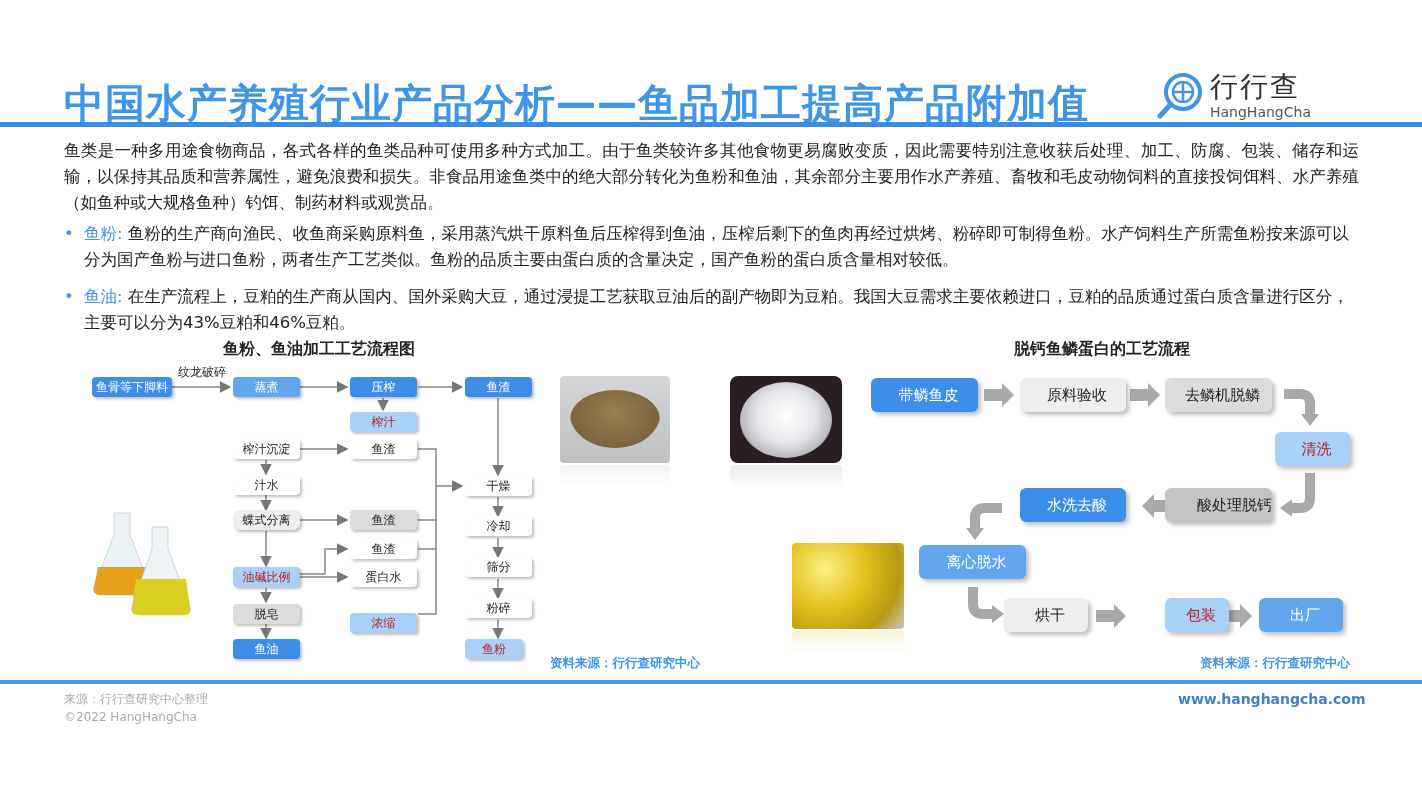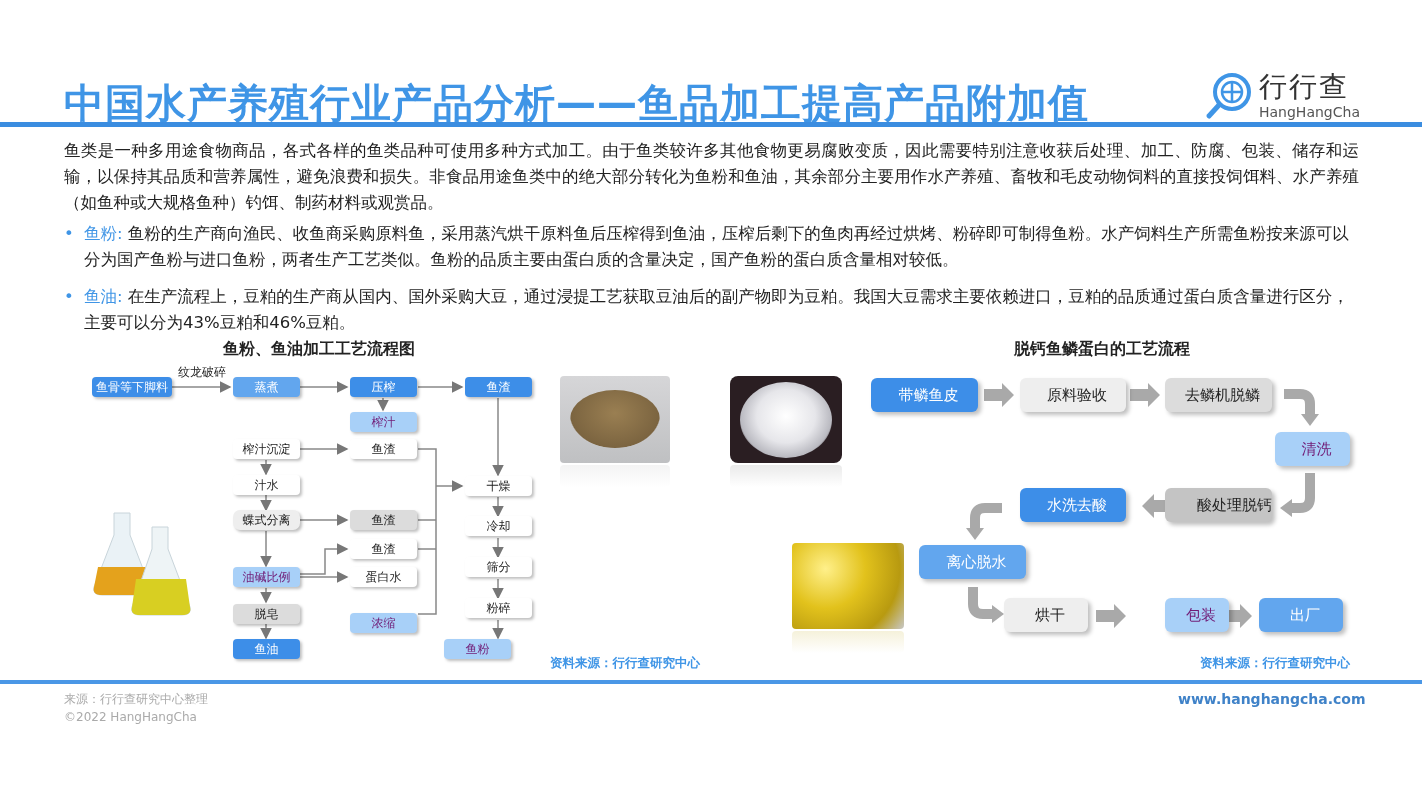--- a/index.html
+++ b/index.html
@@ -6,21 +6,21 @@
   html, body { width: 1422px; height: 800px; background: #ffffff; overflow: hidden; }
   body { position: relative; font-family: "DejaVu Sans", "Liberation Sans", sans-serif; color: #222; }
 
   .title {
     position: absolute; left: 64px; top: 76px;
     font-size: 40px; font-weight: bold; color: #3f95e6; letter-spacing: 1px;
     white-space: nowrap;
   }
   .header-line { position: absolute; left: 0; top: 122px; width: 1422px; height: 5px; background: #3b8de0; }
 
-  .logo { position: absolute; left: 1205px; top: 68px; width: 160px; height: 56px; text-align: center; }
+  .logo { position: absolute; left: 1156px; top: 68px; width: 160px; height: 56px; text-align: center; }
   .logo-icon { position: absolute; left: 0; top: 2px; width: 50px; height: 50px; }
   .logo-cn { position: absolute; left: 54px; top: 0px; font-size: 28px; color: #333; letter-spacing: 2px; white-space: nowrap; }
   .logo-en { position: absolute; left: 54px; top: 36px; font-size: 14px; color: #555; white-space: nowrap; }
 
   .intro {
     position: absolute; left: 64px; top: 138px; width: 1295px;
     font-size: 16.5px; line-height: 26px; color: #222; text-align: justify;
   }
   .bullet {
     position: absolute; left: 64px; width: 1295px;
@@ -36,21 +36,21 @@
   .st-right { left: 1014px; top: 339px; }
 
   
   .fbox {
     position: absolute; height: 20px; font-size: 12px; line-height: 20px;
     text-align: center; border-radius: 4px; box-shadow: 2px 2px 3px rgba(0,0,0,0.25);
     white-space: nowrap;
   }
   .c-blue { background: #3d8ee8; color: #fff; }
   .c-mid { background: #62a6ee; color: #fff; }
-  .c-light { background: #a8d0f8; color: #701a75; }
+  .c-light { background: #a8d0f8; color: #b91c1c; }
   .c-white { background: #fff; color: #222; }
   .c-gray { background: #dcdcdc; color: #222; }
   .c-lgray { background: #eeeeee; color: #222; }
 
   .flow-label { position: absolute; font-size: 12px; color: #222; white-space: nowrap; }
 
   svg.lines { position: absolute; left: 0; top: 0; width: 1422px; height: 800px; pointer-events: none; }
 
   
   .rbox {
@@ -182,21 +182,21 @@
 <div class="fbox c-gray" style="left:350px; top:510px; width:67px;">鱼渣</div>
 <div class="fbox c-white" style="left:465px; top:516px; width:67px;">冷却</div>
 <div class="fbox c-white" style="left:350px; top:539px; width:67px;">鱼渣</div>
 <div class="fbox c-light" style="left:233px; top:567px; width:67px;">油碱比例</div>
 <div class="fbox c-white" style="left:350px; top:567px; width:67px;">蛋白水</div>
 <div class="fbox c-white" style="left:465px; top:557px; width:67px;">筛分</div>
 <div class="fbox c-light" style="left:350px; top:588px; width:67px;margin-top:25px;">浓缩</div>
 <div class="fbox c-white" style="left:465px; top:598px; width:67px;">粉碎</div>
 <div class="fbox c-gray" style="left:233px; top:604px; width:67px;">脱皂</div>
 <div class="fbox c-blue" style="left:233px; top:639px; width:67px;">鱼油</div>
-<div class="fbox c-light" style="left:444px; top:639px; width:67px;">鱼粉</div>
+<div class="fbox c-light" style="left:465px; top:639px; width:58px;">鱼粉</div>
 
 <div class="photo" style="left:92px; top:505px; width:110px; height:120px; background:#fff;">
   <svg width="110" height="120" viewBox="0 0 110 120">
     <path d="M22,8 L38,8 L38,30 L58,82 Q60,90 50,90 L10,90 Q0,90 2,82 L22,30 Z" fill="#eaf2f6" stroke="#c8d4da"></path>
     <path d="M6,62 L54,62 L58,82 Q60,90 50,90 L10,90 Q0,90 2,82 Z" fill="#e4a21c"></path>
     <path d="M60,22 L76,22 L76,44 L98,102 Q100,110 90,110 L48,110 Q38,110 40,102 L60,44 Z" fill="#eef4f6" stroke="#c8d4da"></path>
     <path d="M44,74 L94,74 L98,102 Q100,110 90,110 L48,110 Q38,110 40,102 Z" fill="#d8cf22"></path>
   </svg>
 </div>
 <div class="photo" style="left:560px; top:376px; width:110px; height:87px; background:linear-gradient(#d6d6d8,#bfc0c2);">

